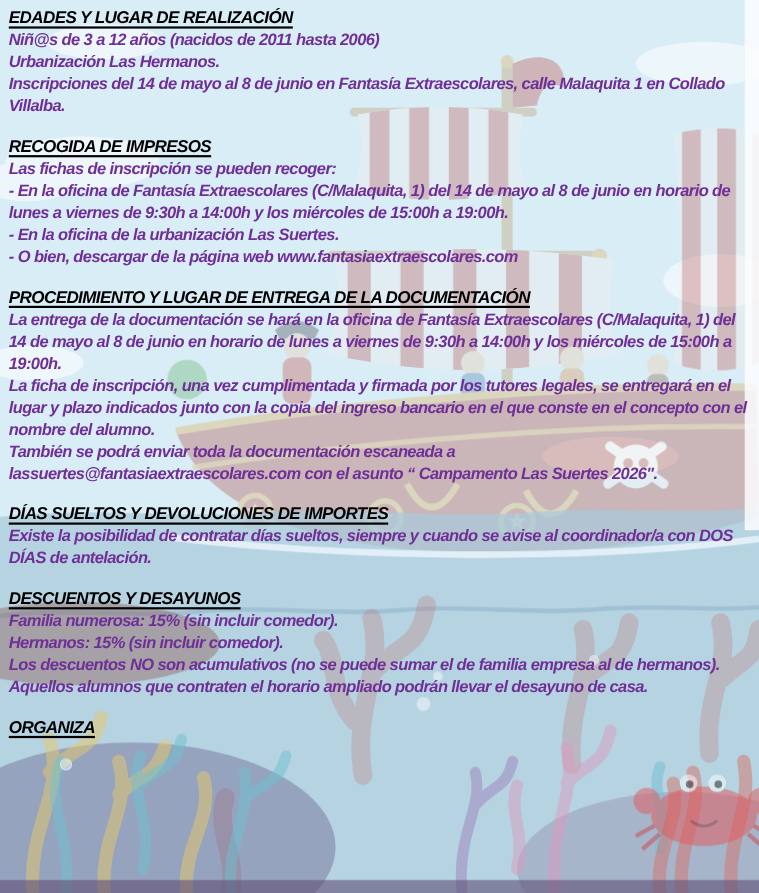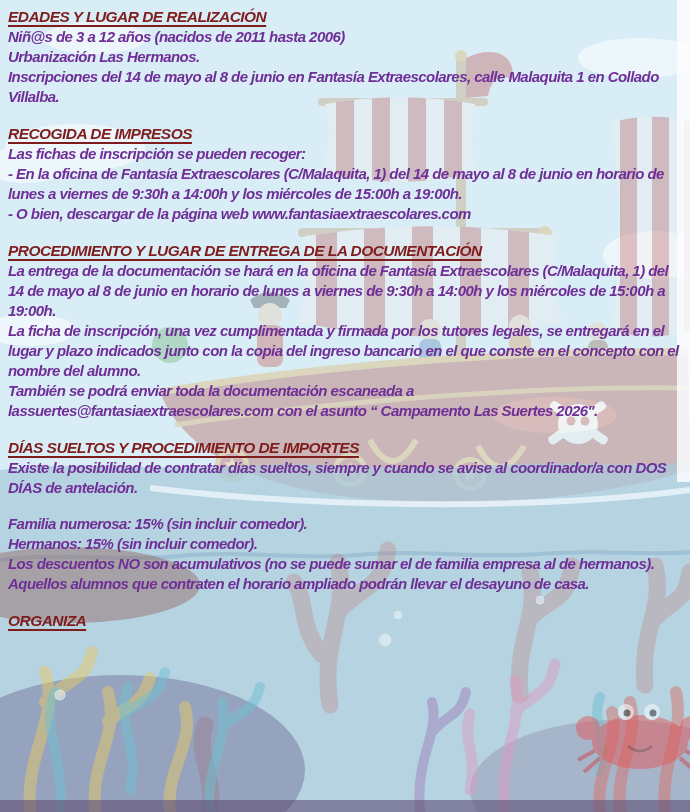--- a/index.html
+++ b/index.html
@@ -23,21 +23,21 @@
     color:#6f2f96;
     z-index:2;
   }
   .sec{margin:0 0 16px 0;}
   .sec h2{
     margin:0;
     font-size:15.5px;
     line-height:21px;
     font-style:italic;
     font-weight:700;
-    color:#7f1d1d;
+    color:#000000;
     text-decoration:underline;
     text-underline-offset:3px;
     text-decoration-thickness:1.5px;
   }
   .sec p{margin:0;}
   .indent{padding-left:7px;}
 </style>
 </head>
 <body>
 
@@ -247,36 +247,38 @@
       <h2>EDADES Y LUGAR DE REALIZACIÓN</h2>
       <p>Niñ@s de 3 a 12 años (nacidos de 2011 hasta 2006)</p>
       <p>Urbanización Las Hermanos.</p>
       <p>Inscripciones del 14 de mayo al 8 de junio en Fantasía Extraescolares, calle Malaquita 1 en Collado Villalba.</p>
     </section>
 
     <section class="sec">
       <h2>RECOGIDA DE IMPRESOS</h2>
       <p>Las fichas de inscripción se pueden recoger:</p>
       <p>- En la oficina de Fantasía Extraescolares (C/Malaquita, 1) del 14 de mayo al 8 de junio en horario de lunes a viernes de 9:30h a 14:00h y los miércoles de 15:00h a 19:00h.</p>
+      <p>- En la oficina de la urbanización Las Suertes.</p>
       <p>- O bien, descargar de la página web www.fantasiaextraescolares.com</p>
     </section>
 
     <section class="sec">
       <h2>PROCEDIMIENTO Y LUGAR DE ENTREGA DE LA DOCUMENTACIÓN</h2>
       <p>La entrega de la documentación se hará en la oficina de Fantasía Extraescolares (C/Malaquita, 1) del 14 de mayo al 8 de junio en horario de lunes a viernes de 9:30h a 14:00h y los miércoles de 15:00h a 19:00h.</p>
       <p>La ficha de inscripción, una vez cumplimentada y firmada por los tutores legales, se entregará en el lugar y plazo indicados junto con la copia del ingreso bancario en el que conste en el concepto con el nombre del alumno.</p>
       <p>También se podrá enviar toda la documentación escaneada a lassuertes@fantasiaextraescolares.com con el asunto “ Campamento Las Suertes 2026".</p>
     </section>
 
     <section class="sec">
-      <h2>DÍAS SUELTOS Y PROCEDIMIENTO DE IMPORTES</h2>
+      <h2>DÍAS SUELTOS Y DEVOLUCIONES DE IMPORTES</h2>
       <p>Existe la posibilidad de contratar días sueltos, siempre y cuando se avise al coordinador/a con DOS DÍAS de antelación.</p>
     </section>
 
     <section class="sec">
+      <h2>DESCUENTOS Y DESAYUNOS</h2>
       <p>Familia numerosa: 15% (sin incluir comedor).</p>
       <p>Hermanos: 15% (sin incluir comedor).</p>
       <p>Los descuentos NO son acumulativos (no se puede sumar el de familia empresa al de hermanos).</p>
       <p>Aquellos alumnos que contraten el horario ampliado podrán llevar el desayuno de casa.</p>
     </section>
 
 
     <section class="sec">
       <h2>ORGANIZA</h2>
     </section>

